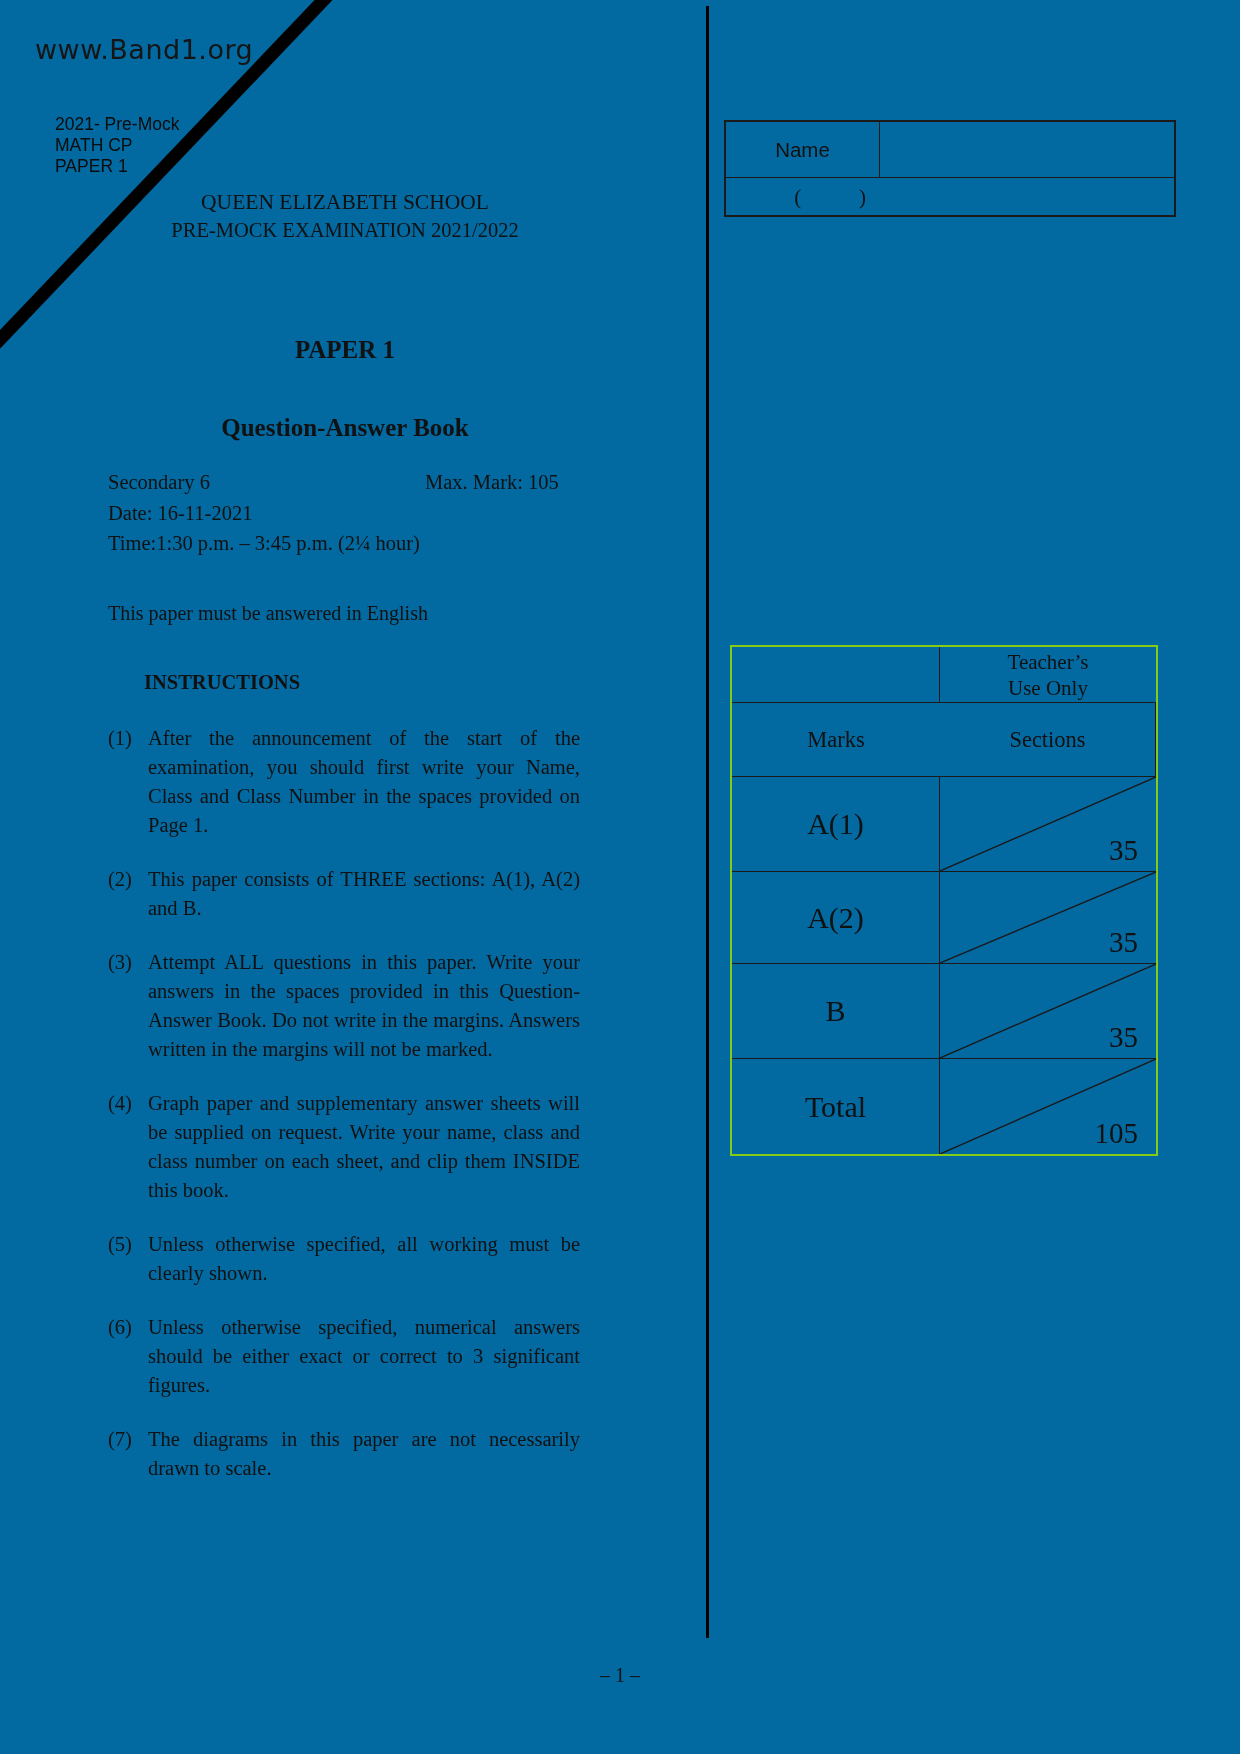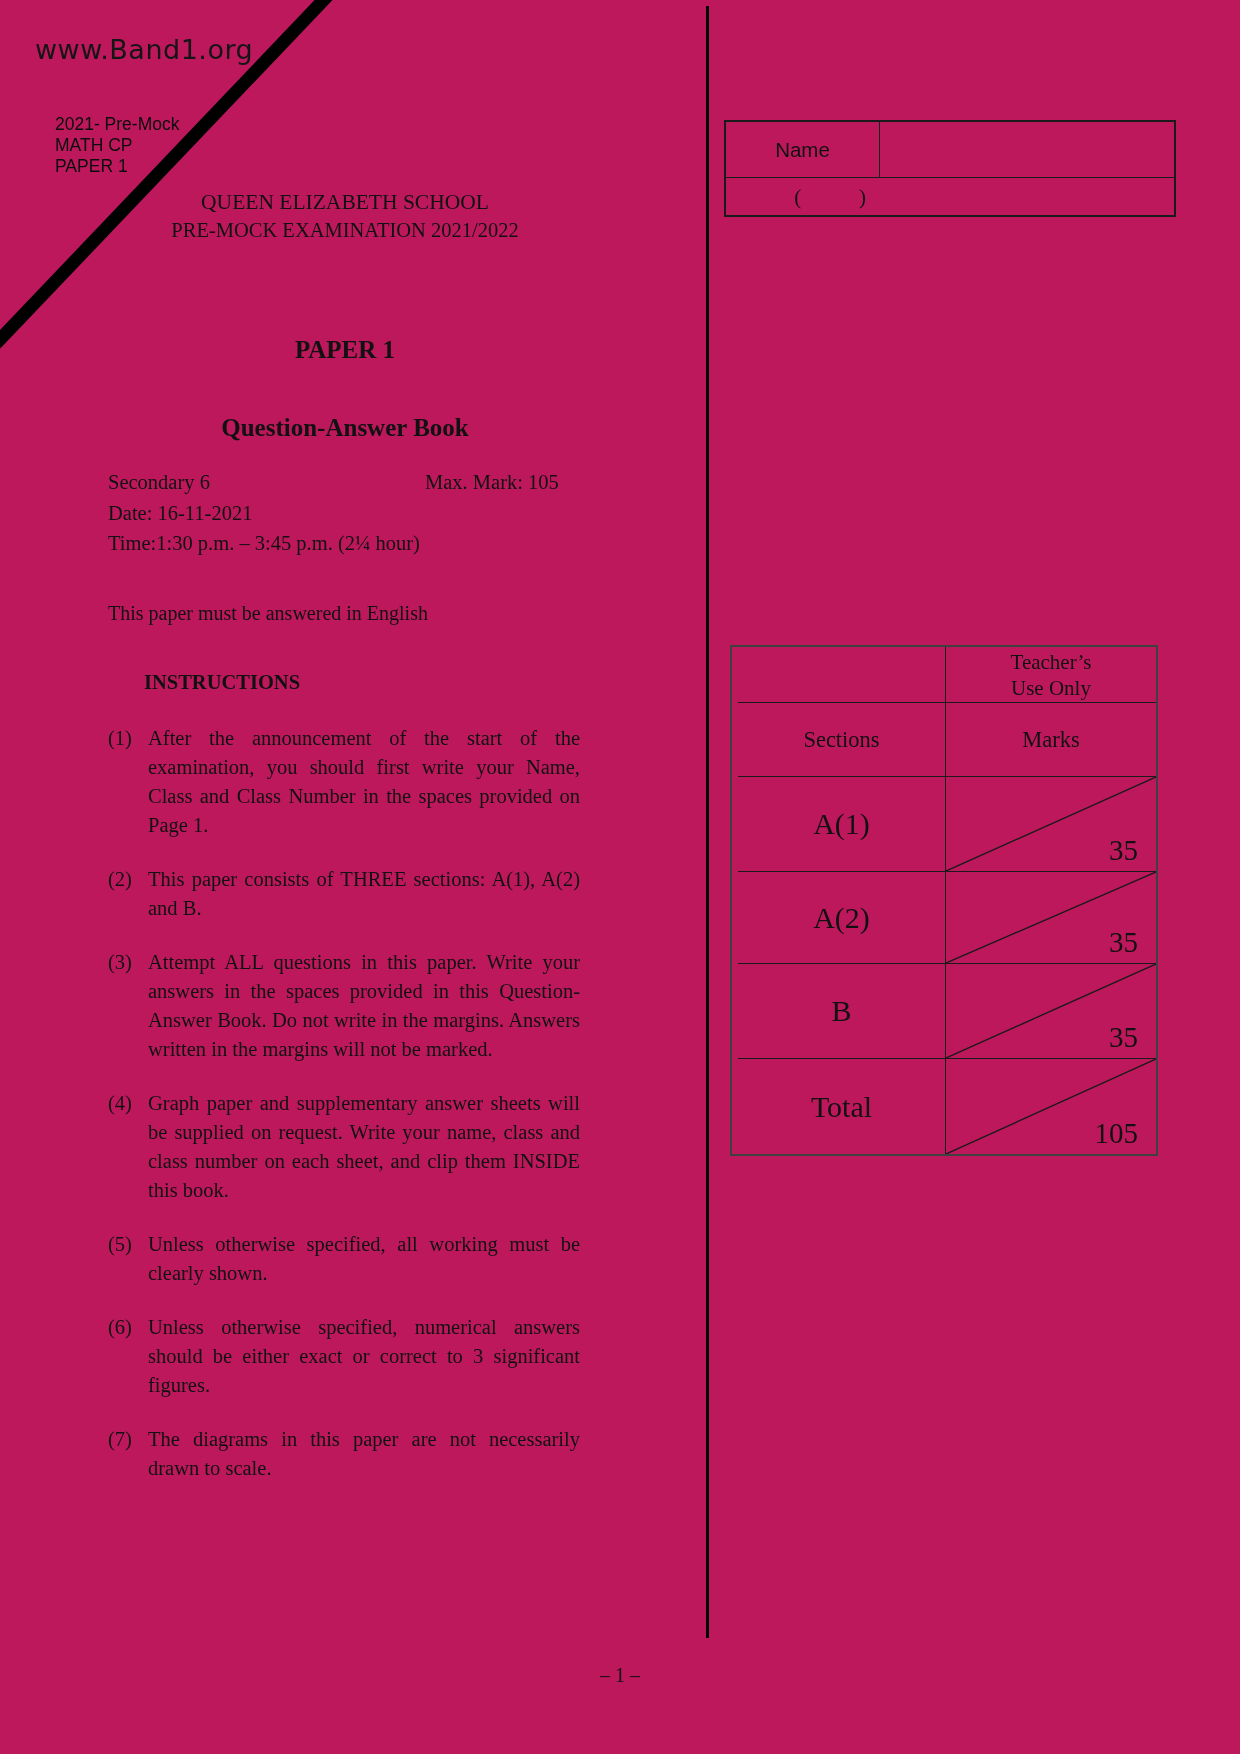--- a/index.html
+++ b/index.html
@@ -1,19 +1,19 @@
 <!DOCTYPE html>
 <html><head>
 <meta charset="utf-8">
 <style>
   html,body{margin:0;padding:0;background:#e8e8e8;}
   .page{
     position:relative;
     width:1240px;height:1754px;
-    background:#be185d;
+    background:#0369a1;
     overflow:hidden;
     font-family:"Liberation Serif", serif;
     color:#111;
   }
   
   .diag-svg{position:absolute;left:0;top:0;width:420px;height:420px;}
   
   .www{
     position:absolute;left:35px;top:34px;
     font-family:"DejaVu Sans", sans-serif;
@@ -55,24 +55,23 @@
   .nc-cell{position:relative;display:flex;align-items:center;justify-content:center;box-sizing:border-box;}
   .nc-cell.br{border-right:1.6px solid #1a1a1a;}
   .nc-cell.bb{border-bottom:1.6px solid #1a1a1a;}
   .parens{
     position:absolute;right:14px;top:50%;transform:translateY(-50%);
     font-family:"Liberation Serif", serif;font-size:21px;
   }
   
   .mk-table{
     position:absolute;left:730px;top:645px;width:428px;height:511px;
-    border:2px solid #404040;box-sizing:border-box;
+    border:2px solid #84cc16;box-sizing:border-box;
     display:grid;grid-template-columns:208px 1fr;
     grid-template-rows:56px 74px 95px 92px 95px auto;
-    padding-left:6px;
   }
   .mk-cell{position:relative;display:flex;align-items:center;justify-content:center;box-sizing:border-box;}
   .mk-cell.br{border-right:1.6px solid #1a1a1a;}
   .mk-cell.bb{border-bottom:1.6px solid #1a1a1a;}
   .mk-header{font-size:21px;line-height:26px;text-align:center;}
   .mk-colhead{font-size:22.5px;}
   .mk-section{font-size:30px;}
   .mk-diag{position:absolute;left:0;top:0;width:100%;height:100%;}
   .mk-value{
     position:absolute;right:18px;bottom:6px;
@@ -155,26 +154,26 @@
 
   <div class="mk-table">
     <div class="mk-cell br bb"></div>
     <div class="mk-cell bb">
       <div class="mk-header">
         <div>Teacher’s</div>
         <div>Use Only</div>
       </div>
     </div>
 
+    <div class="mk-cell bb mk-colhead">
+      <span>Marks</span>
+    </div>
     <div class="mk-cell br bb mk-colhead">
       <span>Sections</span>
     </div>
-    <div class="mk-cell bb mk-colhead">
-      <span>Marks</span>
-    </div>
 
     <div class="mk-cell br bb mk-section">
       <span>A(1)</span>
     </div>
     <div class="mk-cell bb">
       <svg class="mk-diag" viewBox="0 0 100 100" preserveAspectRatio="none">
         <line x1="0" y1="100" x2="100" y2="0" stroke="#1a1a1a" stroke-width="1.4" vector-effect="non-scaling-stroke"></line>
       </svg>
       <span class="mk-value">35</span>
     </div>

